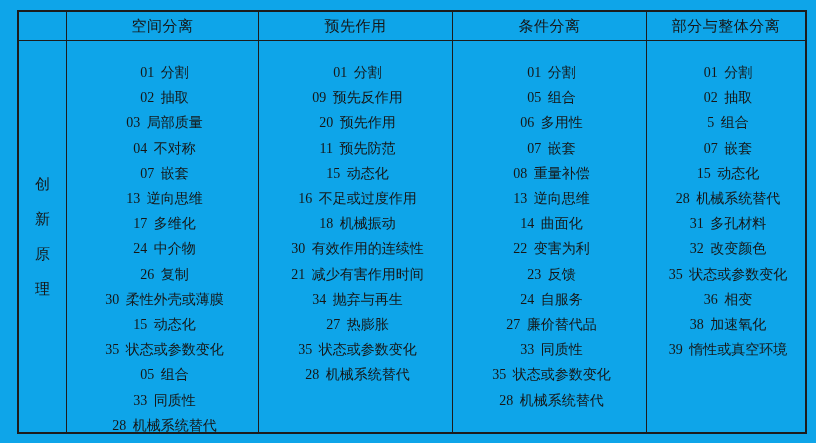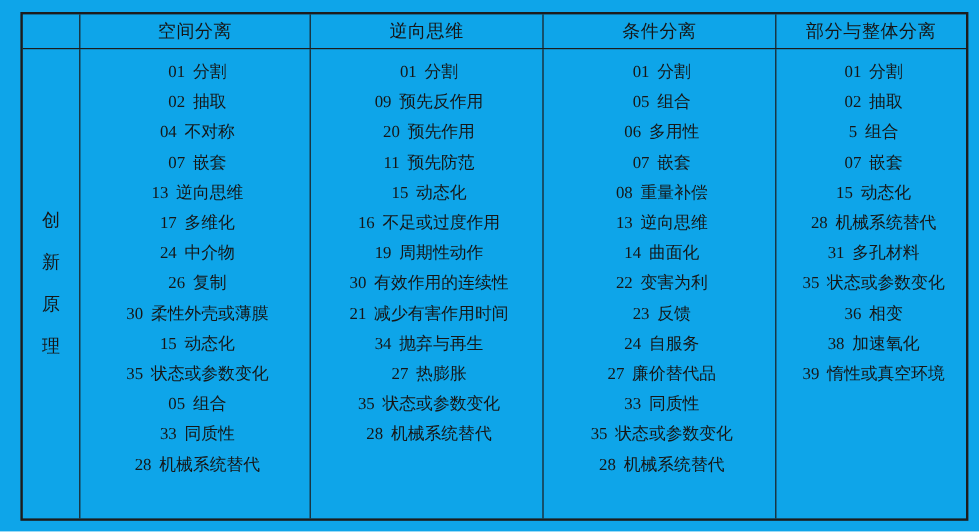--- a/index.html
+++ b/index.html
@@ -62,57 +62,58 @@
     align-items: center;
     justify-content: center;
     font-size: 15px;
   }
   .label-cell .vchar {
     line-height: 35px;
     height: 35px;
   }
   .principles {
     list-style: none;
-    margin: 0;
+    margin: 12px;
     padding: 7px 4px 0 8px;
   }
   .principles li {
     font-size: 14px;
     line-height: 25.2px;
     white-space: nowrap;
     word-spacing: 3px;
   }
 </style>
 </head>
 <body>
 
 <div class="page">
   <div class="triz-table">
 
     <div class="header-row">
       <div class="cell w-label header-cell"></div>
       <div class="cell w-c1 header-cell">空间分离</div>
-      <div class="cell w-c2 header-cell">逆向思维</div>
+      <div class="cell w-c2 header-cell">预先作用</div>
       <div class="cell w-c3 header-cell">条件分离</div>
       <div class="cell w-c4 header-cell">部分与整体分离</div>
     </div>
 
     <div class="body-row">
 
       <div class="cell w-label label-cell">
         <div class="vchar">创</div>
         <div class="vchar">新</div>
         <div class="vchar">原</div>
         <div class="vchar">理</div>
       </div>
 
       <div class="cell w-c1">
         <ul class="principles">
           <li>01 分割</li>
           <li>02 抽取</li>
+          <li>03 局部质量</li>
           <li>04 不对称</li>
           <li>07 嵌套</li>
           <li>13 逆向思维</li>
           <li>17 多维化</li>
           <li>24 中介物</li>
           <li>26 复制</li>
           <li>30 柔性外壳或薄膜</li>
           <li>15 动态化</li>
           <li>35 状态或参数变化</li>
           <li>05 组合</li>
@@ -122,21 +123,21 @@
       </div>
 
       <div class="cell w-c2">
         <ul class="principles">
           <li>01 分割</li>
           <li>09 预先反作用</li>
           <li>20 预先作用</li>
           <li>11 预先防范</li>
           <li>15 动态化</li>
           <li>16 不足或过度作用</li>
-          <li>19 周期性动作</li>
+          <li>18 机械振动</li>
           <li>30 有效作用的连续性</li>
           <li>21 减少有害作用时间</li>
           <li>34 抛弃与再生</li>
           <li>27 热膨胀</li>
           <li>35 状态或参数变化</li>
           <li>28 机械系统替代</li>
         </ul>
       </div>
 
       <div class="cell w-c3">
@@ -160,20 +161,21 @@
 
       <div class="cell w-c4">
         <ul class="principles">
           <li>01 分割</li>
           <li>02 抽取</li>
           <li>5 组合</li>
           <li>07 嵌套</li>
           <li>15 动态化</li>
           <li>28 机械系统替代</li>
           <li>31 多孔材料</li>
+          <li>32 改变颜色</li>
           <li>35 状态或参数变化</li>
           <li>36 相变</li>
           <li>38 加速氧化</li>
           <li>39 惰性或真空环境</li>
         </ul>
       </div>
 
     </div>
   </div>
 </div>

